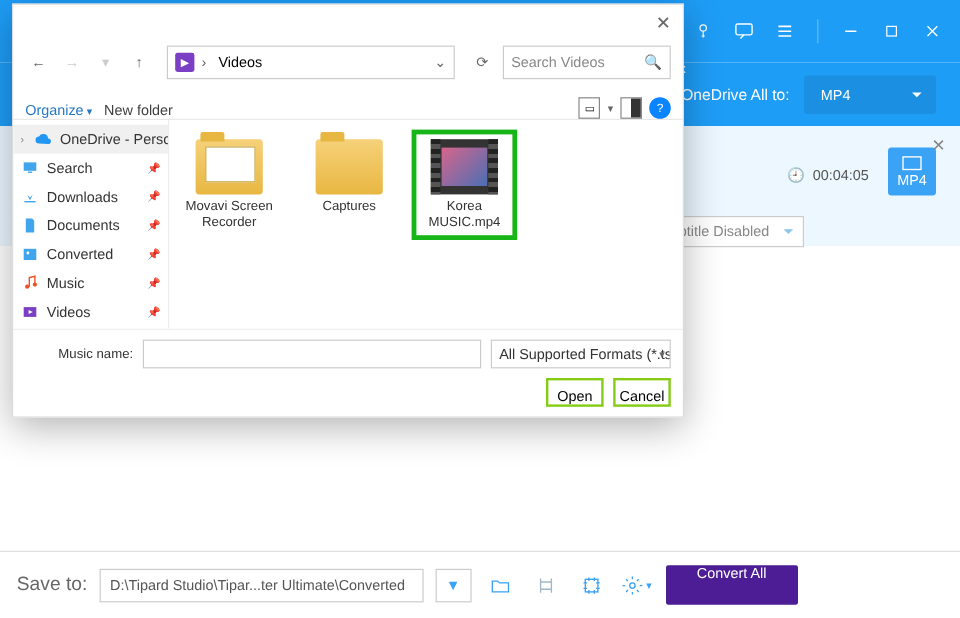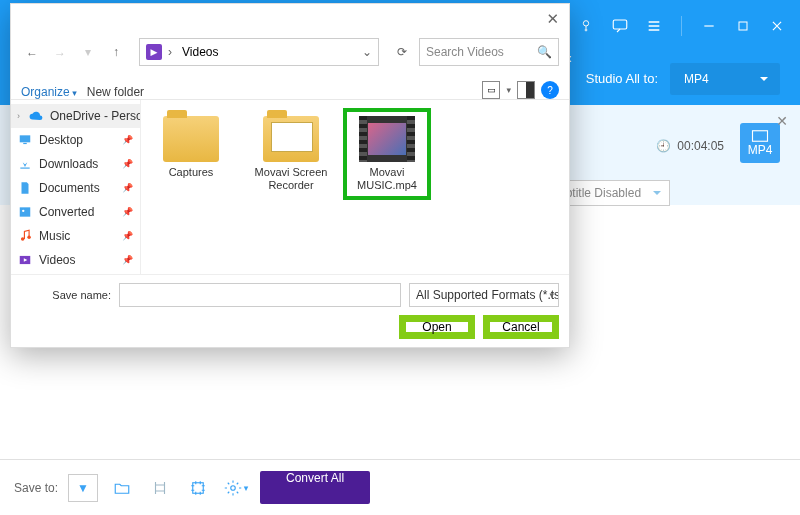--- a/index.html
+++ b/index.html
@@ -16,21 +16,21 @@
 .closex{position:absolute;top:8px;right:12px;color:#888;cursor:pointer;font-size:14px}
 .fname{display:flex;align-items:center;gap:8px;font-size:13px;color:#333}
 .editic{color:#f0932b}
 .infoic{width:16px;height:16px;border:1.5px solid #f0932b;border-radius:50%;color:#f0932b;font-size:10px;display:flex;align-items:center;justify-content:center}
 .dur{display:flex;align-items:center;gap:6px;color:#555;font-size:12px}
 .outfmt{width:40px;height:40px;background:#3aa3f5;border-radius:3px;display:flex;flex-direction:column;align-items:center;justify-content:center;color:#fff;font-size:8px}
 .placeholder{position:absolute;left:560px;top:52px;width:16px;height:14px;color:#fff;font-size:11px;overflow:hidden}
 .sub-sel{position:absolute;left:550px;top:180px;width:120px;height:26px;border:1px solid #ccc;background:#fff;color:#888;display:flex;align-items:center;padding:0 8px;font-size:11px}
 .sub-sel:after{content:"";position:absolute;right:8px;top:10px;border:4px solid transparent;border-top-color:#8bc5ea}
 .bottombar{position:absolute;bottom:0;left:0;right:0;height:56px;border-top:1px solid #e0e0e0;background:#fff;display:flex;align-items:center;padding:0 14px;gap:10px}
-.saveto-label{color:#666;font-size:12px}
+.saveto-label{color:#666;font-size:16px}
 .saveto-path{border:1px solid #ccc;height:28px;width:270px;display:flex;align-items:center;padding:0 8px;font-size:11px;color:#555;overflow:hidden;white-space:nowrap}
 .dd-btn{width:30px;height:28px;border:1px solid #ccc;display:flex;align-items:center;justify-content:center;color:#3aa3f5;cursor:pointer}
 .mini-btn{width:28px;height:28px;display:flex;align-items:center;justify-content:center;color:#3aa3f5;cursor:pointer}
 .merge-chk{display:flex;align-items:center;gap:6px;margin-left:auto;color:#555;font-size:12px}
 .merge-chk input{width:14px;height:14px}
 .convert-btn{background:#4c1d95;color:#fff;height:33px;width:110px;display:flex;align-items:flex-start;justify-content:center;font-size:14px;border-radius:2px;cursor:pointer}
 
 .dlg{position:absolute;left:10px;top:3px;width:560px;height:345px;background:#fff;box-shadow:0 8px 30px rgba(0,0,0,.3);border:1px solid #ddd;display:flex;flex-direction:column}
 .dlg-hdr{height:30px;display:flex;justify-content:flex-end;align-items:center;padding:0 10px}
 .dlg-close{color:#666;cursor:pointer;font-size:15px}
@@ -68,21 +68,21 @@
 .vid:before{left:0}.vid:after{right:0}
 .vid-inner{width:38px;height:32px;background:linear-gradient(135deg,#d7658b,#4a6fb5)}
 .fcap{font-size:11px;text-align:center;color:#333;line-height:1.2;max-width:80px}
 .dlg-foot{padding:8px 10px;border-top:1px solid #eee}
 .fn-row{display:flex;align-items:center;gap:8px;margin-bottom:8px}
 .fn-label{font-size:11px;color:#333;width:90px;text-align:right}
 .fn-input{flex:1;height:24px;border:1px solid #ccc;padding:0 4px}
 .filter{width:150px;height:24px;border:1px solid #ccc;font-size:11px;color:#333;display:flex;align-items:center;padding:0 6px;overflow:hidden;white-space:nowrap;position:relative}
 .filter:after{content:"▾";position:absolute;right:4px;color:#666;font-size:9px}
 .btn-row{display:flex;justify-content:flex-end;gap:8px}
-.dlg-btn{width:76px;height:24px;border:7px solid #84cc16;background:#fff;display:flex;align-items:center;justify-content:center;font-size:11px;cursor:pointer}
+.dlg-btn{width:48px;height:24px;border:2px solid #84cc16;background:#fff;display:flex;align-items:flex-end;justify-content:center;font-size:11px;cursor:pointer}
 svg{display:block}
 </style>
 </head>
 <body>
 
 <div class="main">
   <div class="titlebar">
     <span class="tb-icon">
         <svg width="18" height="18" viewBox="0 0 24 24" fill="none" stroke="#fff" stroke-width="1.5">
           <path d="M4 5h2l2 11h10l2-8H8"></path>
@@ -120,21 +120,21 @@
       </span>
     <span class="tb-icon">
         <svg width="14" height="14" viewBox="0 0 24 24" stroke="#fff" stroke-width="2">
           <path d="M5 5l14 14M19 5L5 19"></path>
         </svg>
       </span>
   </div>
   <span class="placeholder">ox</span>
 
   <div class="subbar">
-    <span class="convert-all-label">Studio All to:</span>
+    <span class="convert-all-label">OneDrive All to:</span>
     <div class="fmt-sel">
         <span>MP4</span>
       </div>
   </div>
 
   <div class="filerow">
     <span class="closex">✕</span>
     <div style="flex:1">
       <div class="fname">
         <span>).mp4</span>
@@ -156,20 +156,23 @@
       <span>MP4</span>
     </div>
   </div>
 
   <div class="sub-sel">
       <span>ubtitle Disabled</span>
     </div>
 
   <div class="bottombar">
     <span class="saveto-label">Save to:</span>
+    <div class="saveto-path">
+        <span>D:\Tipard Studio\Tipar...ter Ultimate\Converted</span>
+      </div>
     <div class="dd-btn">▼</div>
     <div class="mini-btn">
         <svg width="18" height="18" viewBox="0 0 24 24" fill="none" stroke="#3aa3f5" stroke-width="1.5">
           <path d="M3 7h6l2 2h10v10H3z"></path>
         </svg>
       </div>
     <div class="mini-btn">
         <svg width="18" height="18" viewBox="0 0 24 24" fill="none" stroke="#9fb8c7" stroke-width="1.5">
           <path d="M6 4v16M18 4v16M6 8h12M6 16h12"></path>
         </svg>
@@ -235,21 +238,21 @@
           </span>
           <span>OneDrive - Perso</span>
         </div>
         <div class="tree-item">
           <span class="tree-icon">
             <svg width="14" height="14" viewBox="0 0 24 24" fill="#41a5ee">
               <rect x="3" y="4" width="18" height="12"></rect>
               <rect x="9" y="17" width="6" height="2"></rect>
             </svg>
           </span>
-          <span>Desktop</span>
+          <span>Search</span>
           <span class="pin">📌</span>
         </div>
         <div class="tree-item">
           <span class="tree-icon">
             <svg width="14" height="14" viewBox="0 0 24 24" fill="#41a5ee">
               <path d="M12 3v10l-4-4 4 8 4-8-4 4z"></path>
               <rect x="4" y="18" width="16" height="2"></rect>
             </svg>
           </span>
           <span>Downloads</span>
@@ -292,38 +295,38 @@
               <path d="M10 9l6 3-6 3z" fill="#fff"></path>
             </svg>
           </span>
           <span>Videos</span>
           <span class="pin">📌</span>
         </div>
         <div class="tree-item"></div>
       </div>
     <div class="files" id="files">
         <div class="file">
+          <div class="fldr2"></div>
+          <div class="fcap">Movavi Screen Recorder</div>
+        </div>
+        <div class="file">
           <div class="fldr"></div>
           <div class="fcap">Captures</div>
-        </div>
-        <div class="file">
-          <div class="fldr2"></div>
-          <div class="fcap">Movavi Screen Recorder</div>
         </div>
         <div class="file selected">
           <div class="vid">
             <div class="vid-inner"></div>
           </div>
-          <div class="fcap">Movavi MUSIC.mp4</div>
+          <div class="fcap">Korea MUSIC.mp4</div>
         </div>
       </div>
   </div>
   <div class="dlg-foot">
     <div class="fn-row">
-      <span class="fn-label">Save name:</span>
+      <span class="fn-label">Music name:</span>
       <input class="fn-input" style="">
       <div class="filter">
           <span>All Supported Formats (*.ts;*.mt</span>
         </div>
     </div>
     <div class="btn-row">
       <div class="dlg-btn">
           <span>Open</span>
         </div>
       <div class="dlg-btn">

